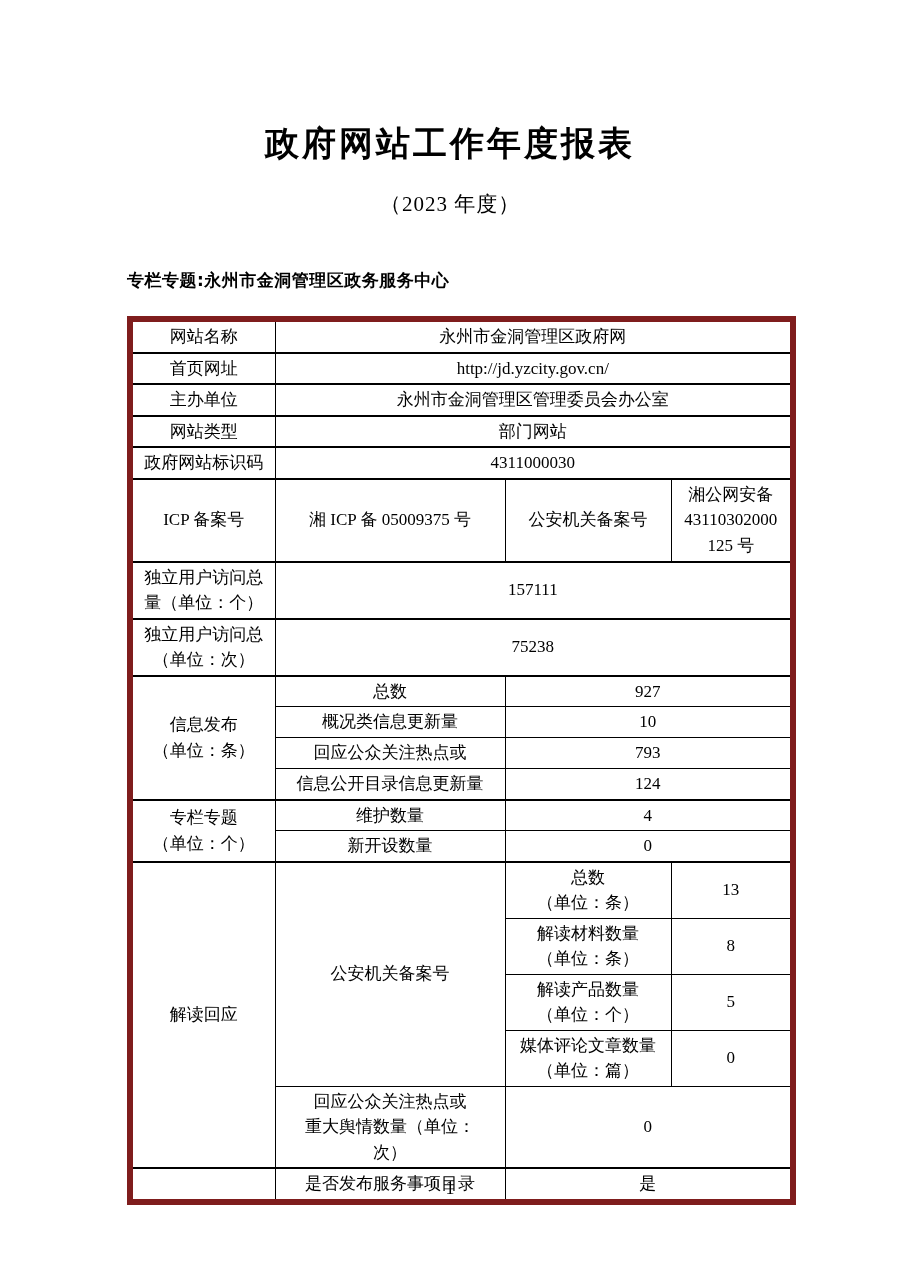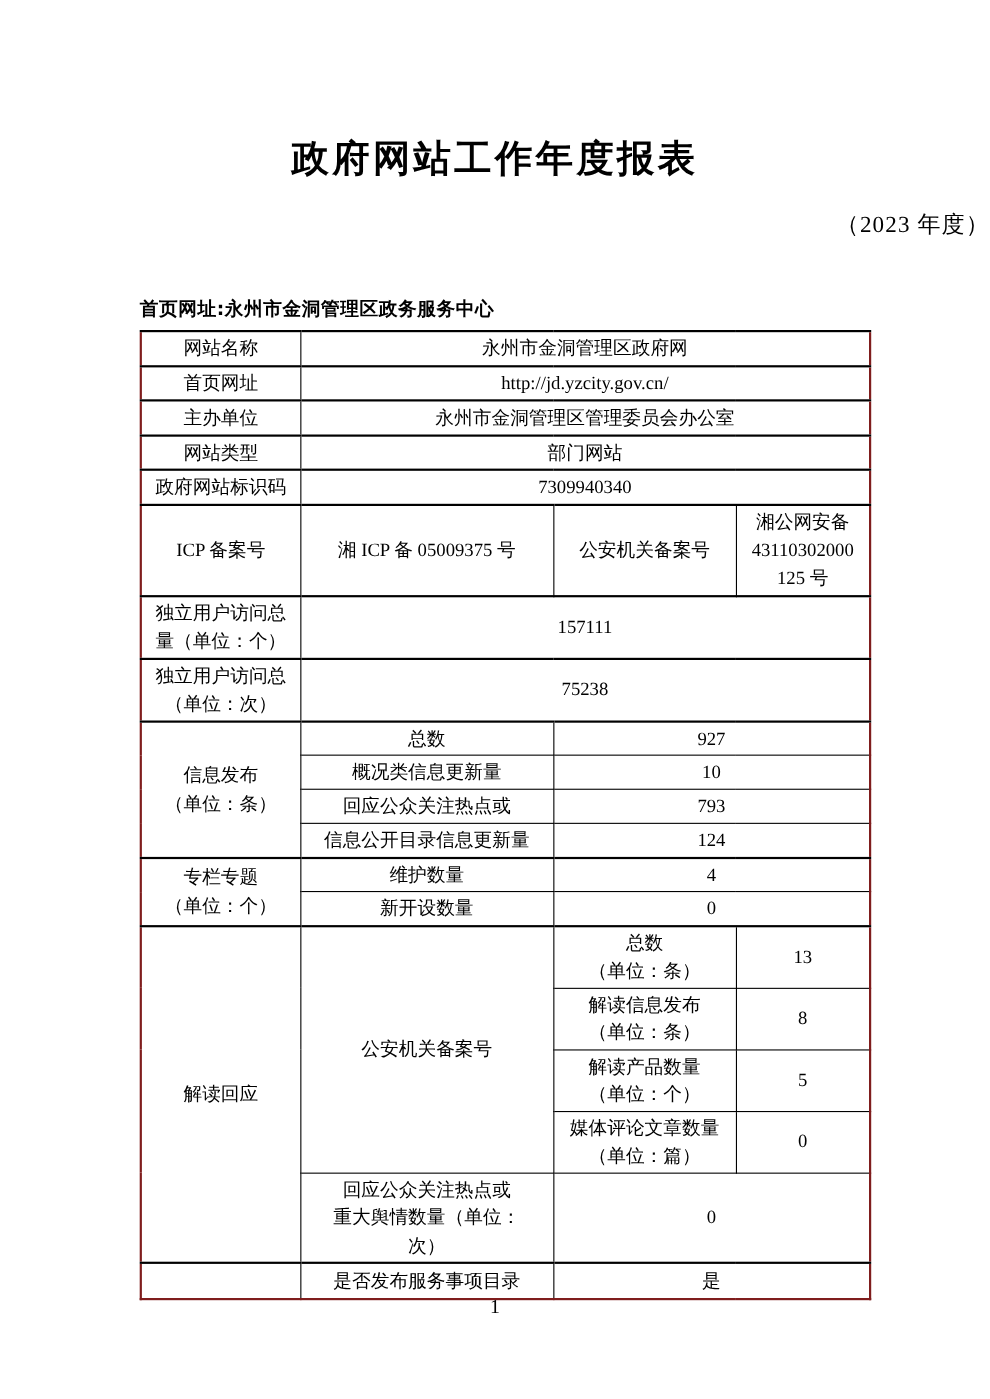--- a/index.html
+++ b/index.html
@@ -27,42 +27,42 @@
     font-family: "DejaVu Sans", "Liberation Sans", sans-serif;
     font-weight: bold;
     font-size: 34px;
     letter-spacing: 3px;
     white-space: nowrap;
   }
   .doc-subtitle {
     position: absolute;
     left: 0; right: 0;
     top: 190px;
-    text-align: right;
+    text-align: center;
     font-size: 21px;
     letter-spacing: 1px;
   }
   .report-unit {
     position: absolute;
     left: 0;
     top: 269px;
     font-family: "DejaVu Sans", "Liberation Sans", sans-serif;
     font-weight: bold;
     font-size: 17px;
     letter-spacing: 0.5px;
     white-space: nowrap;
   }
   table.report {
     position: absolute;
     left: 0;
-    top: 300px;
+    top: 316px;
     width: 663px;
     border-collapse: collapse;
     table-layout: fixed;
-    border: 2px solid #7f1d1d;
+    border: 6px solid #7f1d1d;
   }
   table.report td {
     border: 1px solid #000;
     text-align: center;
     vertical-align: middle;
     font-size: 17px;
     line-height: 1.5;
     padding: 2px 4px;
     white-space: pre-line;
     overflow: hidden;
@@ -77,21 +77,21 @@
   }
 </style>
 </head>
 <body>
 
 <div class="page">
   <div class="doc-title">政府网站工作年度报表</div>
   <div class="doc-subtitle">（2023 年度）</div>
 
   <div class="content">
-    <div class="report-unit">首页网址:永州市金洞管理区政务服务中心</div>
+    <div class="report-unit">专栏专题:永州市金洞管理区政务服务中心</div>
 
     <table class="report">
       <colgroup>
         <col style="width:145px">
         <col style="width:230px">
         <col style="width:166px">
         <col style="width:122px">
       </colgroup>
 
       <tbody>
@@ -106,21 +106,21 @@
       <tr class="sec" style="height:31px">
         <td>主办单位</td>
         <td colspan="3">永州市金洞管理区管理委员会办公室</td>
       </tr>
       <tr class="sec" style="height:31px">
         <td>网站类型</td>
         <td colspan="3">部门网站</td>
       </tr>
       <tr class="sec" style="height:31px">
         <td>政府网站标识码</td>
-        <td colspan="3">7309940340</td>
+        <td colspan="3">4311000030</td>
       </tr>
 
       <tr class="sec" style="height:83px">
         <td>ICP 备案号</td>
         <td>湘 ICP 备 05009375 号</td>
         <td>公安机关备案号</td>
         <td>湘公网安备
 43110302000
 125 号</td>
       </tr>
@@ -167,21 +167,21 @@
       </tr>
 
       <tr class="sec" style="height:52px">
         <td rowspan="5">解读回应</td>
         <td rowspan="4">公安机关备案号</td>
         <td>总数
 （单位：条）</td>
         <td>13</td>
       </tr>
       <tr style="height:52px">
-        <td>解读信息发布
+        <td>解读材料数量
 （单位：条）</td>
         <td>8</td>
       </tr>
       <tr style="height:52px">
         <td>解读产品数量
 （单位：个）</td>
         <td>5</td>
       </tr>
       <tr style="height:52px">
         <td>媒体评论文章数量

